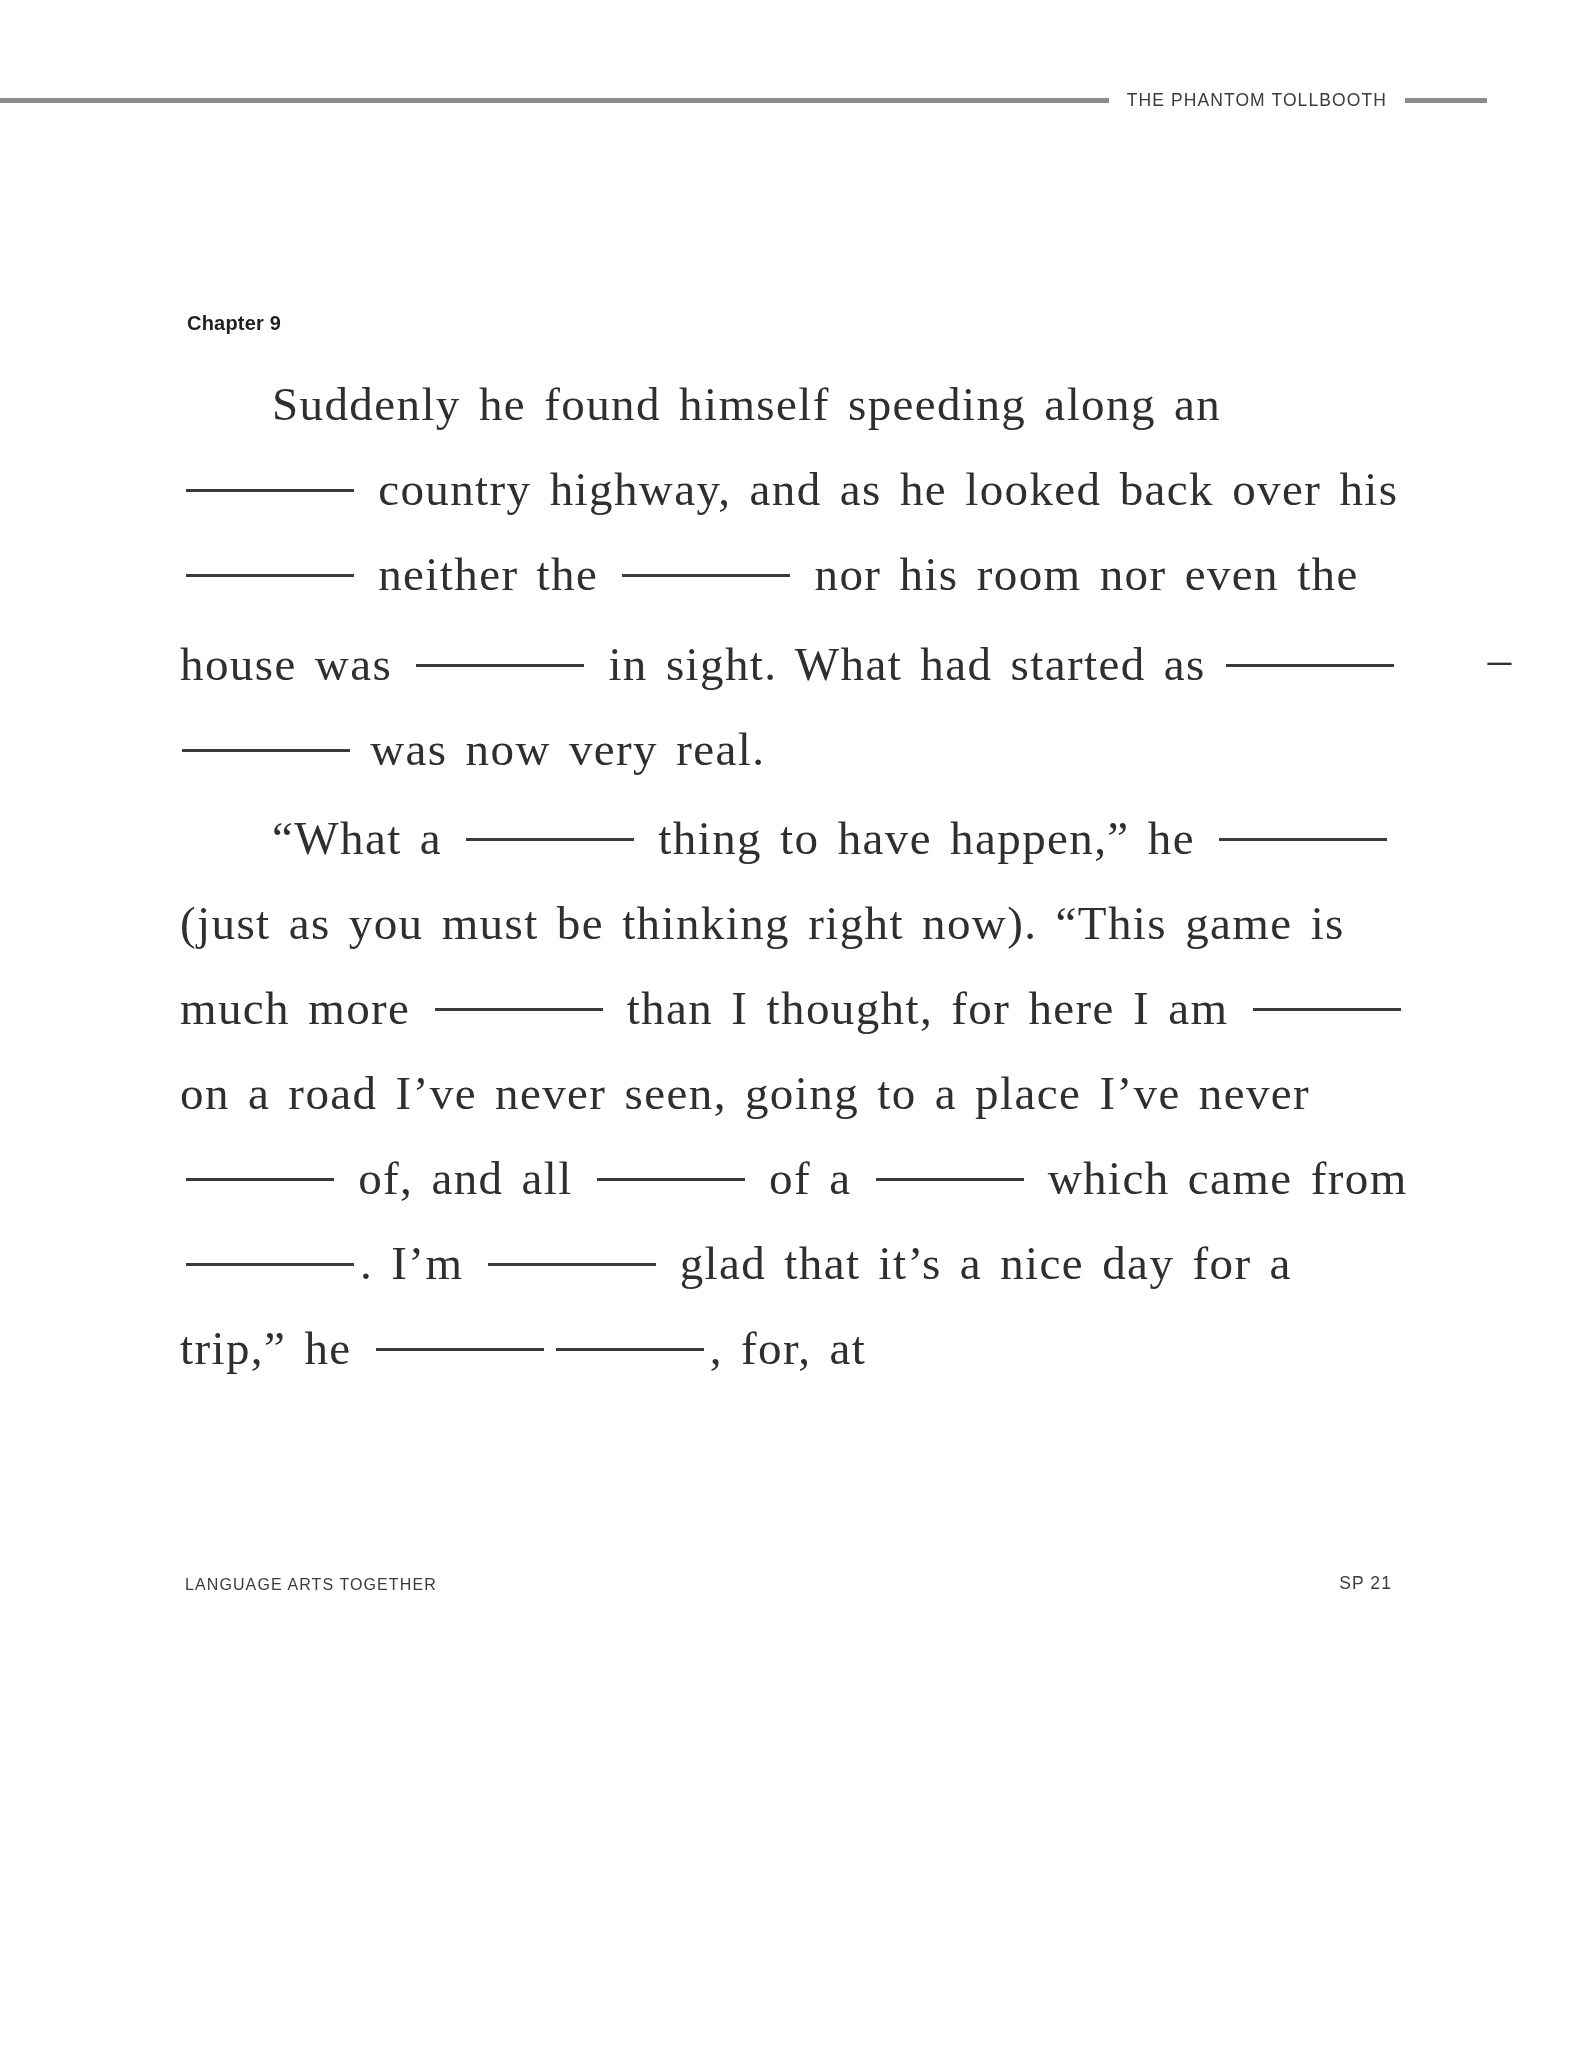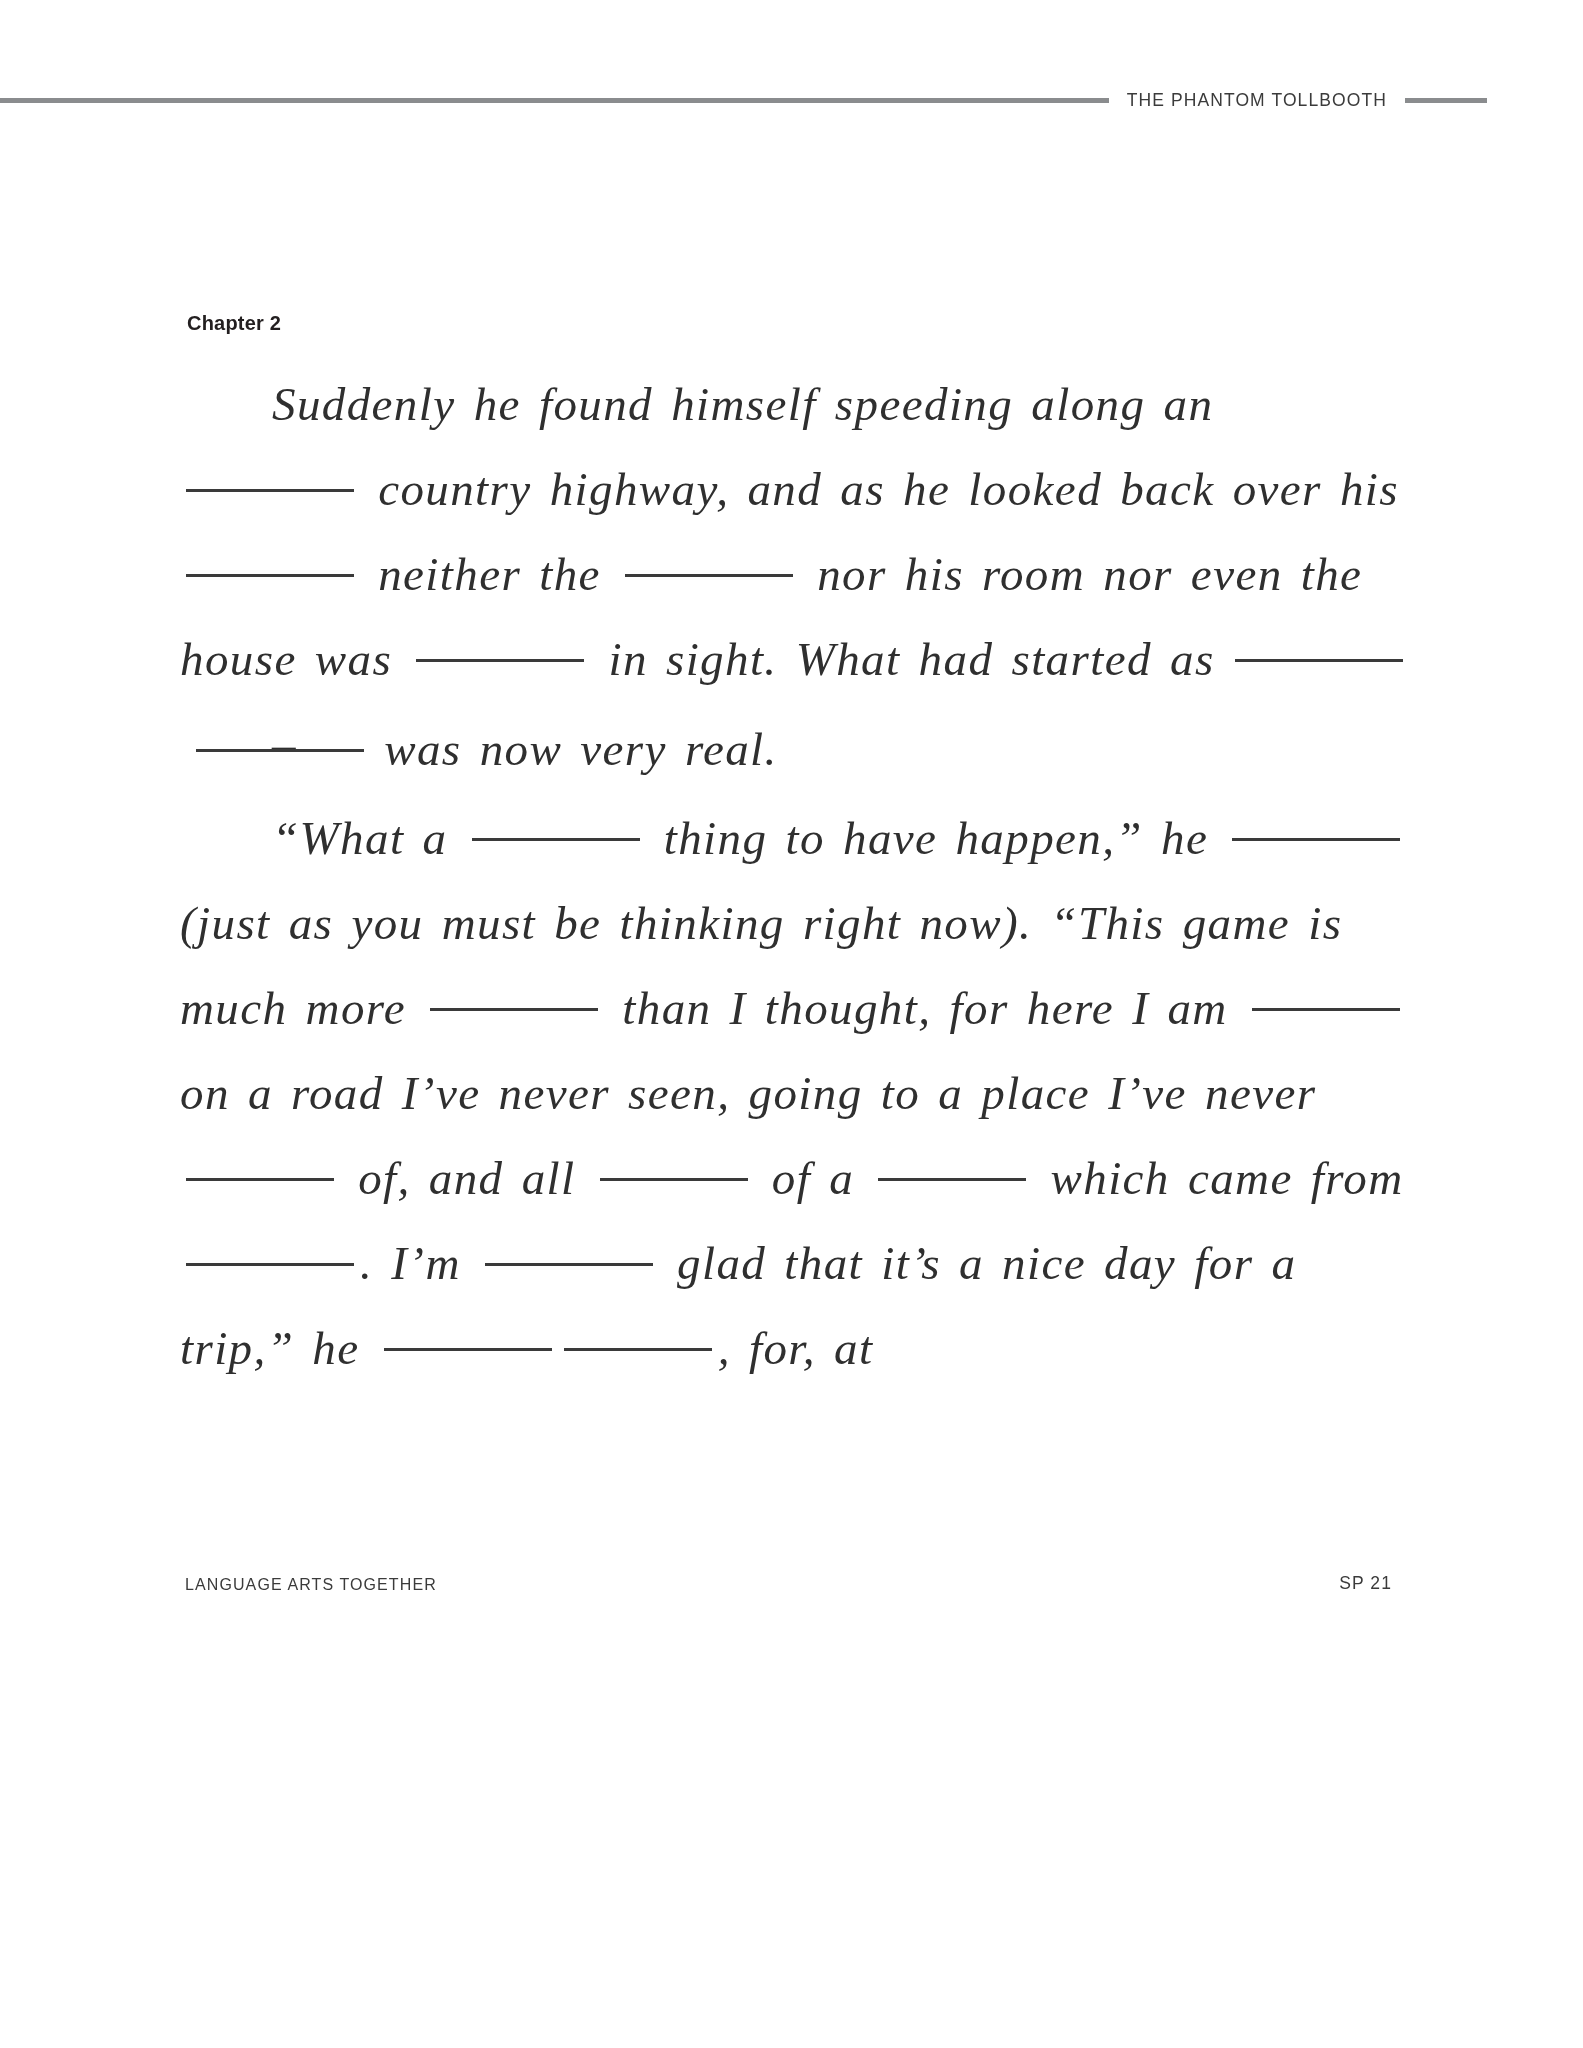--- a/index.html
+++ b/index.html
@@ -69,21 +69,20 @@
     letter-spacing: 0.2px;
   }
 
   
   .body-text {
     position: absolute;
     top: 362px;
     left: 180px;
     width: 1230px;
     font-family: "Liberation Serif", serif;
-    font-style: italic;
     font-size: 47px;
     line-height: 85px;
     color: #2f2f2f;
     letter-spacing: 1.4px;
     word-spacing: 5px;
   }
   .para {
     margin: 0 0 4px 0;
   }
   .para.indent {
@@ -133,21 +132,21 @@
 
 <div class="page">
 
   <div class="header">
     <div class="header-rule-left"></div>
     <div class="header-title">THE PHANTOM TOLLBOOTH</div>
     <div class="header-rule-right"></div>
   </div>
 
 
-  <div class="chapter-label">Chapter 2</div>
+  <div class="chapter-label">Chapter 9</div>
 
   <div class="body-text">
 
     <p class="para indent"><span>Suddenly he found himself speeding along an </span><span class="blank"></span><span> country highway, and as he looked back over his </span><span class="blank"></span><span> neither the </span><span class="blank"></span><span> nor his room nor even the house was </span><span class="blank"></span><span> in sight. What had started as </span><span class="blank tight"></span><span class="dash">–</span><span class="blank tight"></span><span> was now very real.</span></p>
 
     <p class="para indent"><span>“What a </span><span class="blank"></span><span> thing to have happen,” he </span><span class="blank"></span><span> (just as you must be thinking right now). “This game is much more </span><span class="blank"></span><span> than I thought, for here I am </span><span class="blank short"></span><span> on a road I’ve never seen, going to a place I’ve never </span><span class="blank short"></span><span> of, and all </span><span class="blank short"></span><span> of a </span><span class="blank short"></span><span> which came from </span><span class="blank"></span><span>. I’m </span><span class="blank"></span><span> glad that it’s a nice day for a trip,” he </span><span class="blank"></span><span class="blank short"></span><span>, for, at</span></p>
 
   </div>
 
   <div class="footer-left">LANGUAGE ARTS TOGETHER</div>

